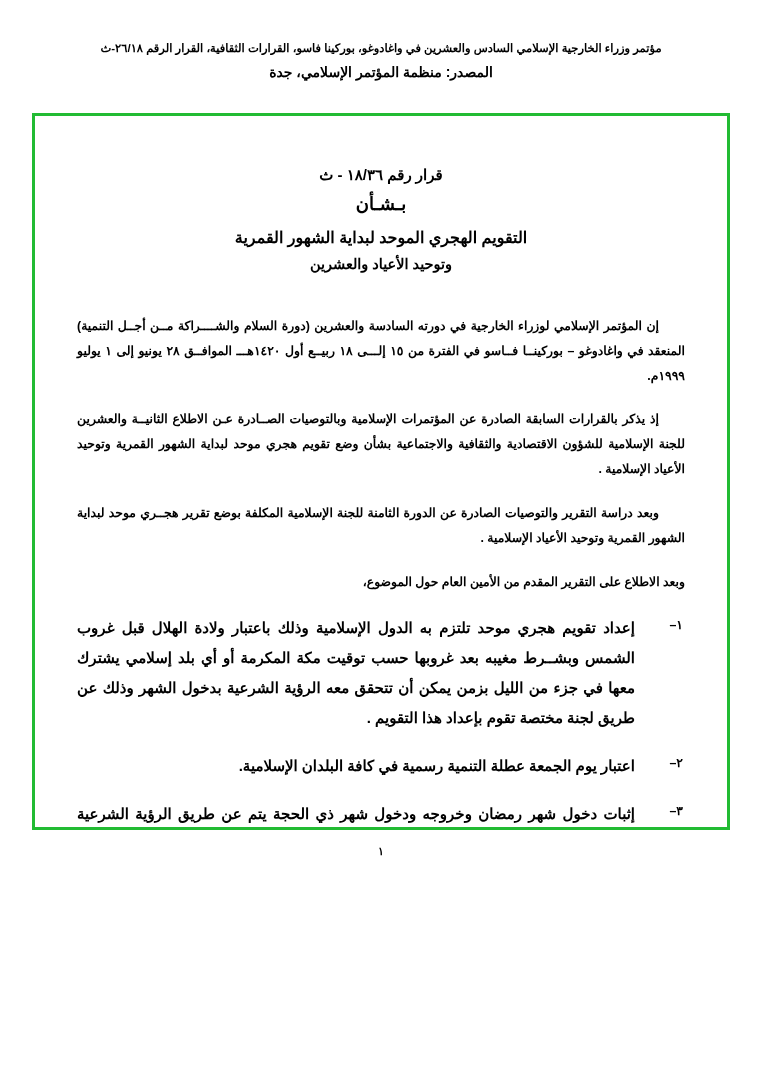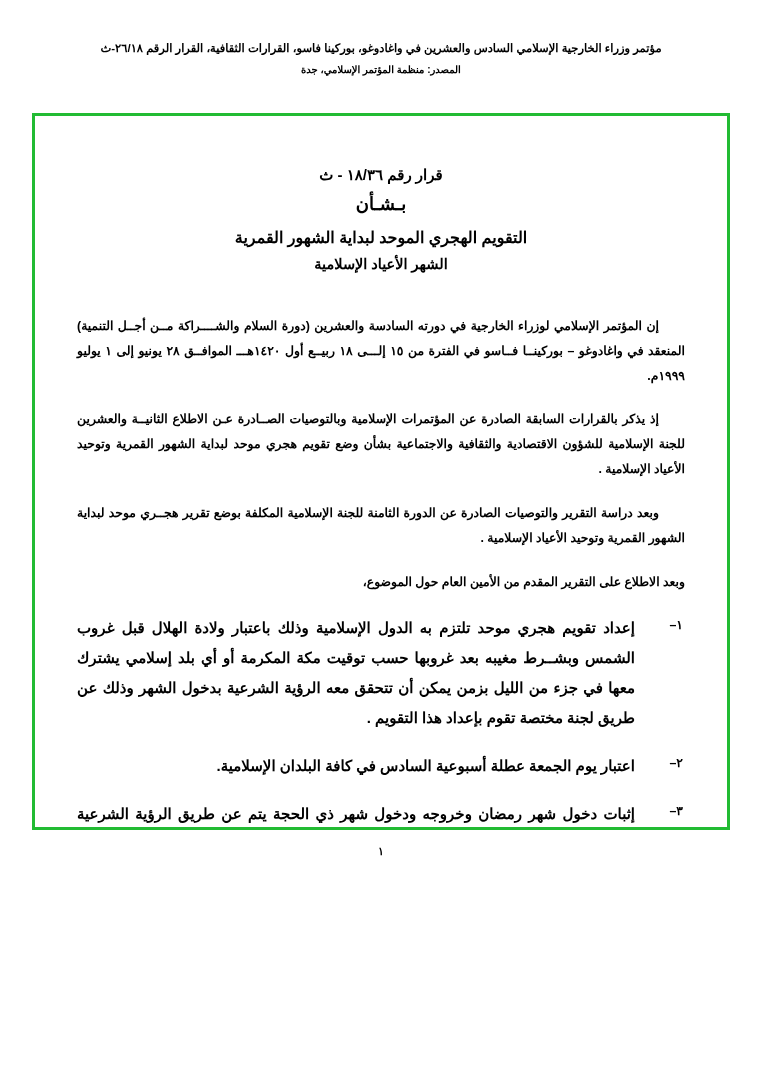--- a/index.html
+++ b/index.html
@@ -25,21 +25,21 @@
     padding: 40px 34px 0 34px;
     text-align: center;
   }
   .doc-header {
     font-size: 11.5px;
     font-weight: bold;
     line-height: 1.5;
     letter-spacing: 0px;
   }
   .doc-source {
-    font-size: 10px;
+    font-size: 14px;
     font-weight: bold;
     margin-top: 7px;
   }
   .frame {
     position: absolute;
     top: 113px;
     right: 32px;
     left: 32px;
     bottom: 42px;
     border: 3px solid #22bb33;
@@ -132,37 +132,37 @@
     <div class="doc-header">مؤتمر وزراء الخارجية الإسلامي السادس والعشرين في واغادوغو، بوركينا فاسو، القرارات الثقافية، القرار الرقم ٢٦/١٨-ث</div>
     <div class="doc-source">المصدر:  منظمة المؤتمر الإسلامي، جدة</div>
   </div>
 
   <div class="frame" style="border-color: rgb(34, 187, 51);">
 
     <div class="title-block">
       <div class="title-line-1">قرار رقم ١٨/٣٦ - ث</div>
       <div class="title-line-2">بـشـأن</div>
       <div class="title-line-3">التقويم الهجري الموحد لبداية الشهور القمرية</div>
-      <div class="title-line-4">الشهر الأعياد الإسلامية</div>
+      <div class="title-line-4">وتوحيد الأعياد والعشرين</div>
     </div>
 
     <div class="body-block">
       <p class="para indent">إن المؤتمر الإسلامي لوزراء الخارجية في دورته السادسة والعشرين (دورة السلام والشــــراكة مــن أجــل التنمية) المنعقد في واغادوغو – بوركينــا فــاسو في الفترة من ١٥ إلـــى ١٨ ربيــع أول ١٤٢٠هـــ الموافــق ٢٨ يونيو إلى ١ يوليو ١٩٩٩م.</p>
       <p class="para indent">إذ يذكر بالقرارات السابقة الصادرة عن المؤتمرات الإسلامية وبالتوصيات الصــادرة عـن الاطلاع الثانيــة والعشرين للجنة الإسلامية للشؤون الاقتصادية والثقافية والاجتماعية بشأن وضع تقويم هجري موحد لبداية الشهور القمرية وتوحيد الأعياد الإسلامية .</p>
       <p class="para indent">وبعد دراسة التقرير والتوصيات الصادرة عن الدورة الثامنة للجنة الإسلامية المكلفة بوضع تقرير هجــري موحد لبداية الشهور القمرية وتوحيد الأعياد الإسلامية .</p>
       <p class="para center-ish">وبعد الاطلاع على التقرير المقدم من الأمين العام حول الموضوع،</p>
 
       <div class="list-block">
         <div class="list-item">
           <div class="list-marker">١–</div>
           <div class="list-text">إعداد تقويم هجري موحد تلتزم به الدول الإسلامية وذلك باعتبار ولادة الهلال قبل غروب الشمس وبشــرط مغيبه بعد غروبها حسب توقيت مكة المكرمة أو أي بلد إسلامي يشترك معها في جزء من الليل بزمن يمكن أن تتحقق معه الرؤية الشرعية بدخول الشهر وذلك عن طريق لجنة مختصة تقوم بإعداد هذا التقويم .</div>
         </div>
         <div class="list-item">
           <div class="list-marker">٢–</div>
-          <div class="list-text">اعتبار يوم الجمعة عطلة أسبوعية السادس في كافة البلدان الإسلامية.</div>
+          <div class="list-text">اعتبار يوم الجمعة عطلة التنمية رسمية في كافة البلدان الإسلامية.</div>
         </div>
         <div class="list-item">
           <div class="list-marker">٣–</div>
           <div class="list-text">إثبات دخول شهر رمضان وخروجه ودخول شهر ذي الحجة يتم عن طريق الرؤية الشرعية المنفكة عمــــا يكذبها علما أو عقلا أو حسا عملا بقول النبي صلى الله عليه وسلم (صوموا لرؤيته وافطروا لرؤيته فإن غم عليكم فاكملوا شعبان ثلاثين يوما) .</div>
         </div>
       </div>
     </div>
 
   </div>
 

